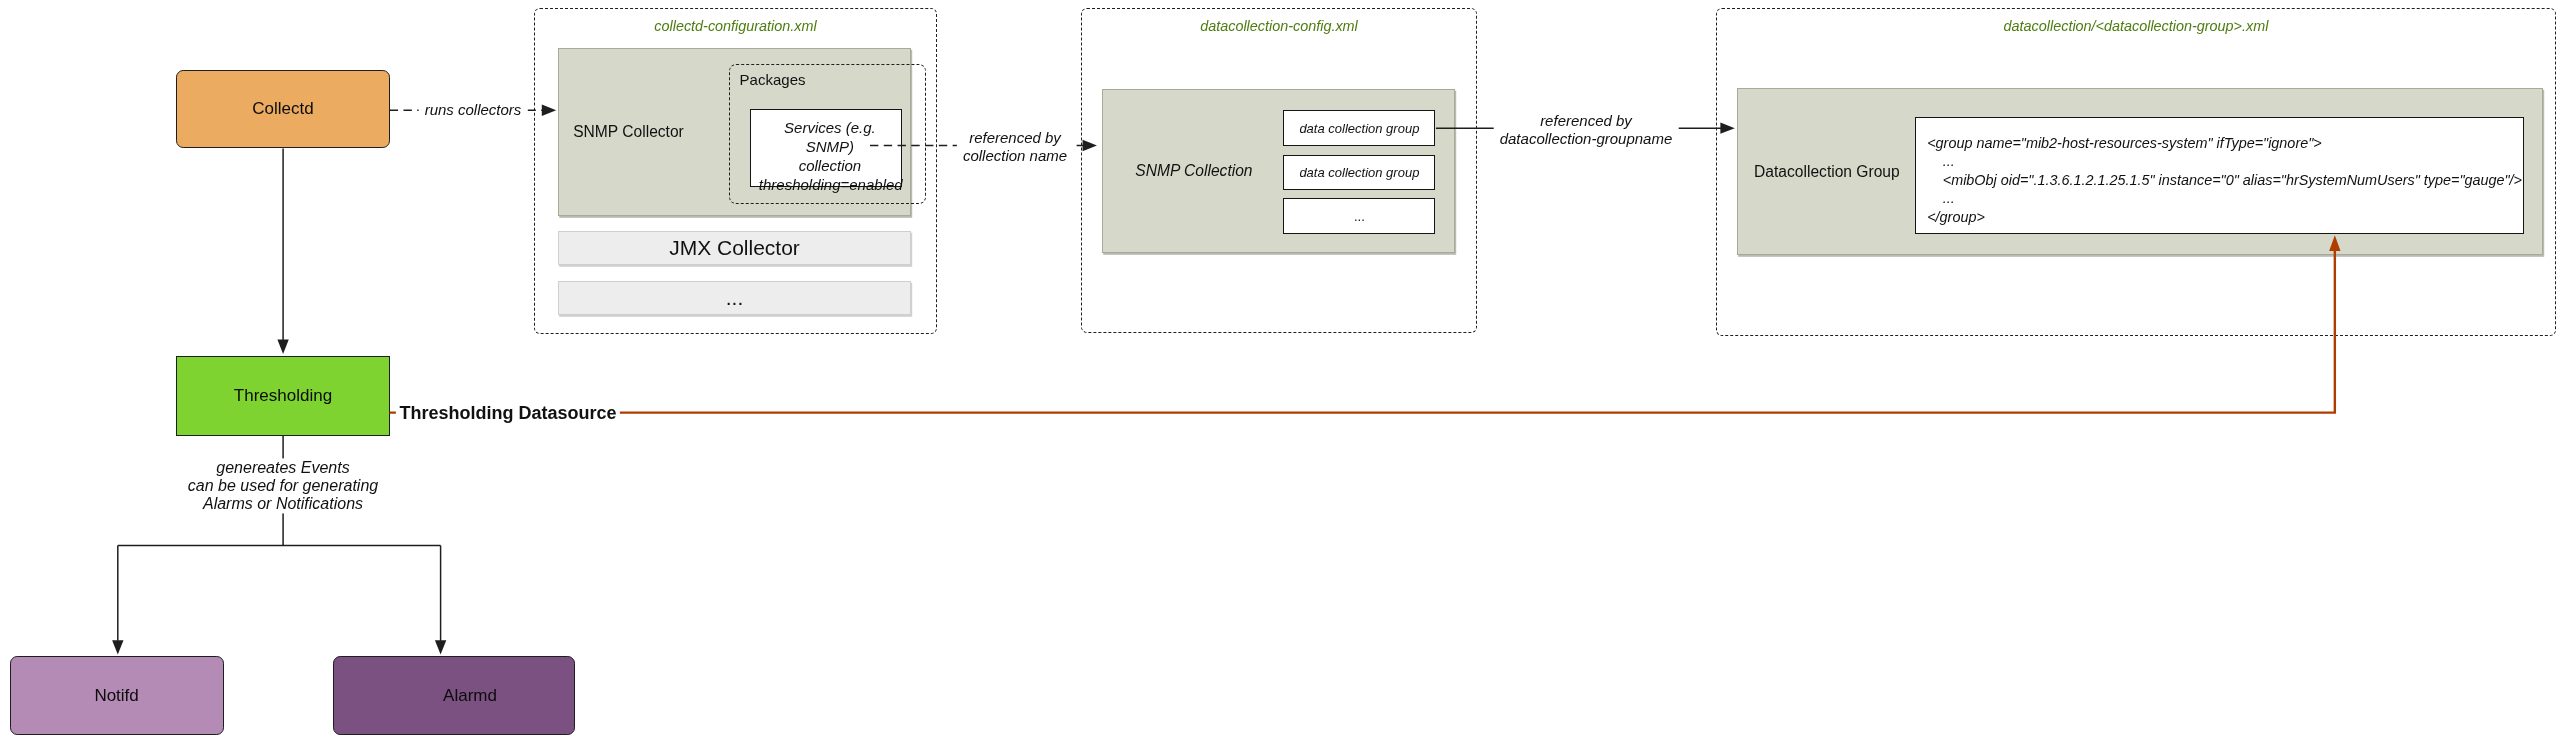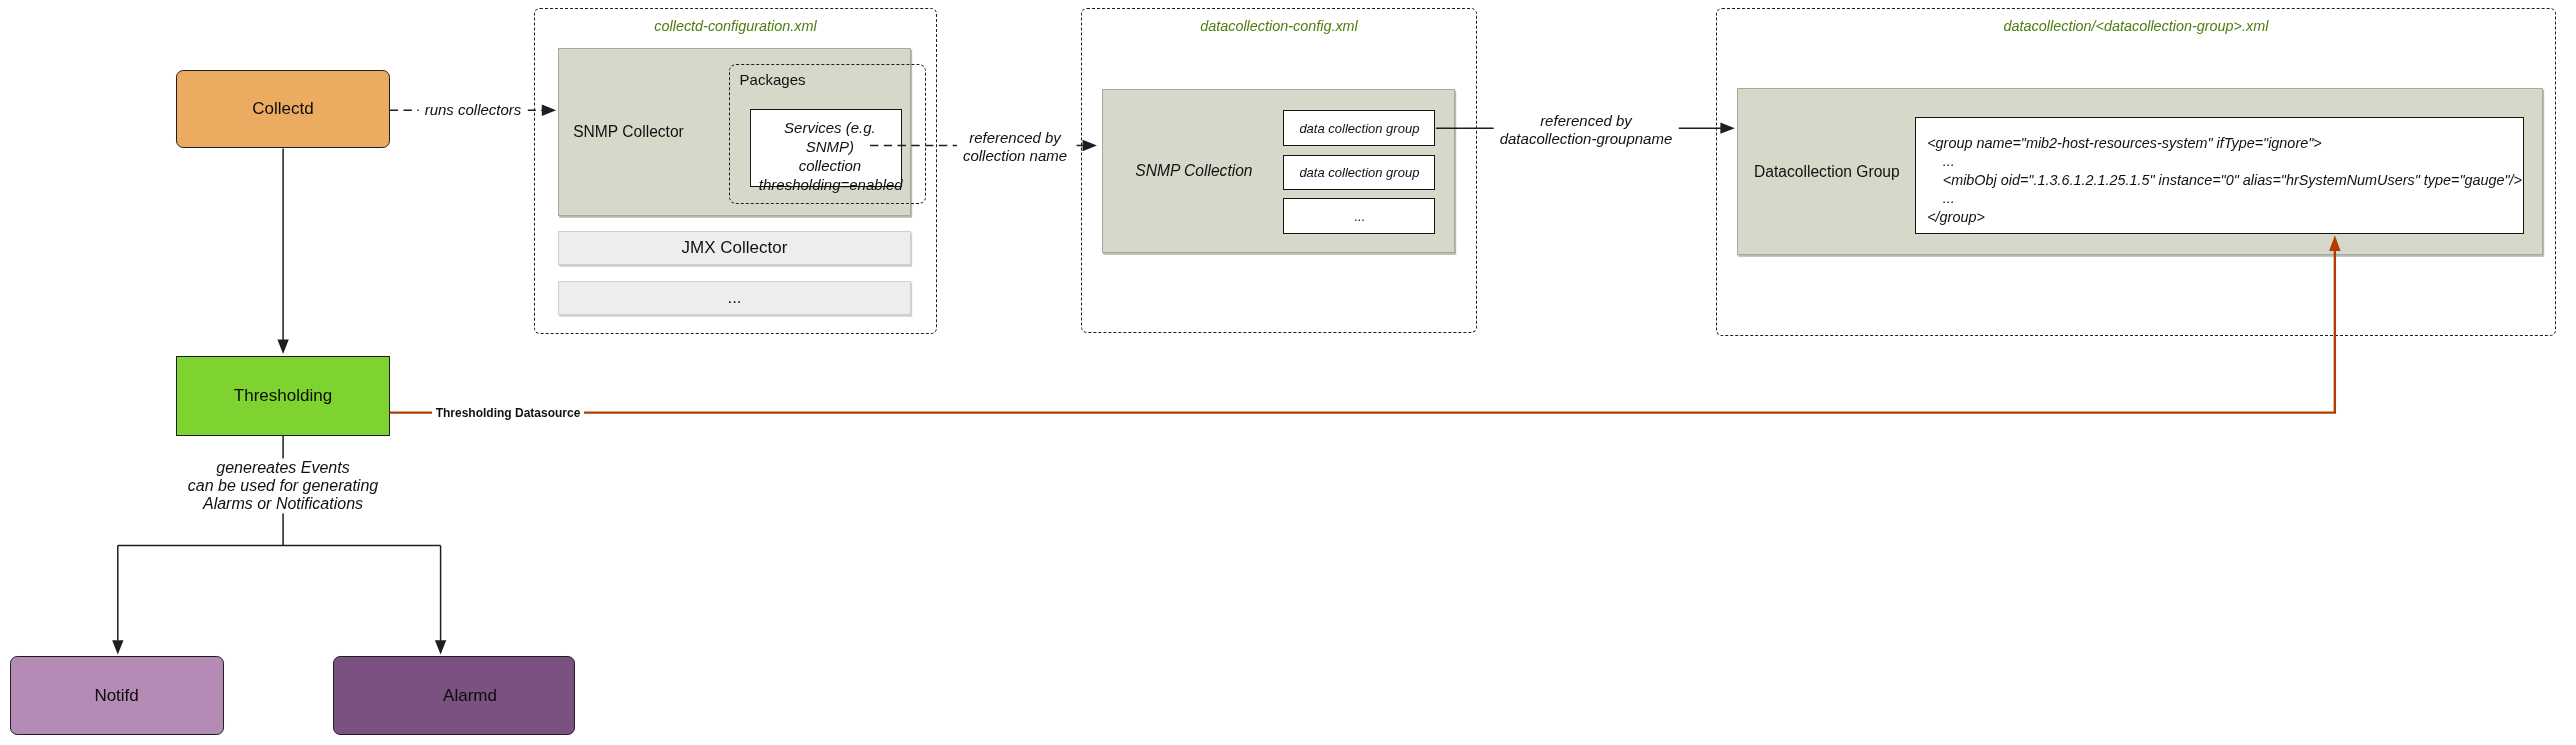--- a/index.html
+++ b/index.html
@@ -40,21 +40,21 @@
   #box-packages{position:absolute;left:138px;top:15px;width:197px;height:140px;border:1.5px dashed #1f1f1f;border-radius:7.2px;margin-left:32px;}
   .packages-label{position:absolute;top:6px;left:9.6px;font-size:15px;}
   #box-services{
     position:absolute;left:20px;top:44px;width:152px;height:78px;background:#fff;
     border:1.5px solid #151515;font-style:italic;font-size:15px;line-height:19px;padding:7.8px 0 0 7.8px;text-align:center;
   }
 
   
   .subpanel{
     position:absolute;left:23px;width:353px;height:34px;background:#EDEDED;border:0.6px solid #CFCFCF;
-    box-shadow:1.2px 1.8px 0 rgba(150,150,150,0.45);display:flex;align-items:center;justify-content:center;font-size:17px;
+    box-shadow:1.2px 1.8px 0 rgba(150,150,150,0.45);display:flex;align-items:center;justify-content:center;font-size:21px;
   }
   #box-jmx-collector{top:222px;}
   #box-collector-more{top:272px;}
 
   
   .gbox{
     position:absolute;left:180px;width:152px;background:#fff;border:1.2px solid #151515;
     display:flex;align-items:center;justify-content:center;font-style:italic;font-size:13px;
   }
   #box-dcg-1{top:20px;height:36px;}
@@ -66,21 +66,21 @@
     position:absolute;left:177px;top:27.6px;width:609px;height:117px;background:#fff;
     border:1.5px solid #151515;font-style:italic;font-size:14.4px;line-height:18.6px;padding:15.6px 0 0 10.8px;
   }
   #box-xml-snippet .indent{padding-left:15.6px;}
 
   
   .elabel{
     position:absolute;transform:translate(-50%,-50%);background:#ffffff;padding:0.6px 6px;
     font-style:italic;font-size:15px;text-align:center;white-space:nowrap;line-height:18px;
   }
-  #label-thresholding-datasource{font-style:normal;font-weight:bold;font-size:12px;padding:0.6px 3.6px;}
+  #label-thresholding-datasource{font-style:normal;font-weight:bold;font-size:18px;padding:0.6px 3.6px;}
   #label-runs-collectors{left:473px;top:110px;}
   #label-ref-collection{left:1015px;top:147px;}
   #label-ref-groupname{left:1586px;top:130px;}
   #label-thresholding-datasource{left:508px;top:413px;}
   #label-events-note{left:283px;top:486px;font-size:16px;}
 
   
   #connector-layer{position:absolute;left:0;top:0;width:2576px;height:745px;pointer-events:none;}
   .cline{stroke:#1e1e1e;stroke-width:2.5;fill:none;}
   .cdash{stroke-dasharray:14 9;}

